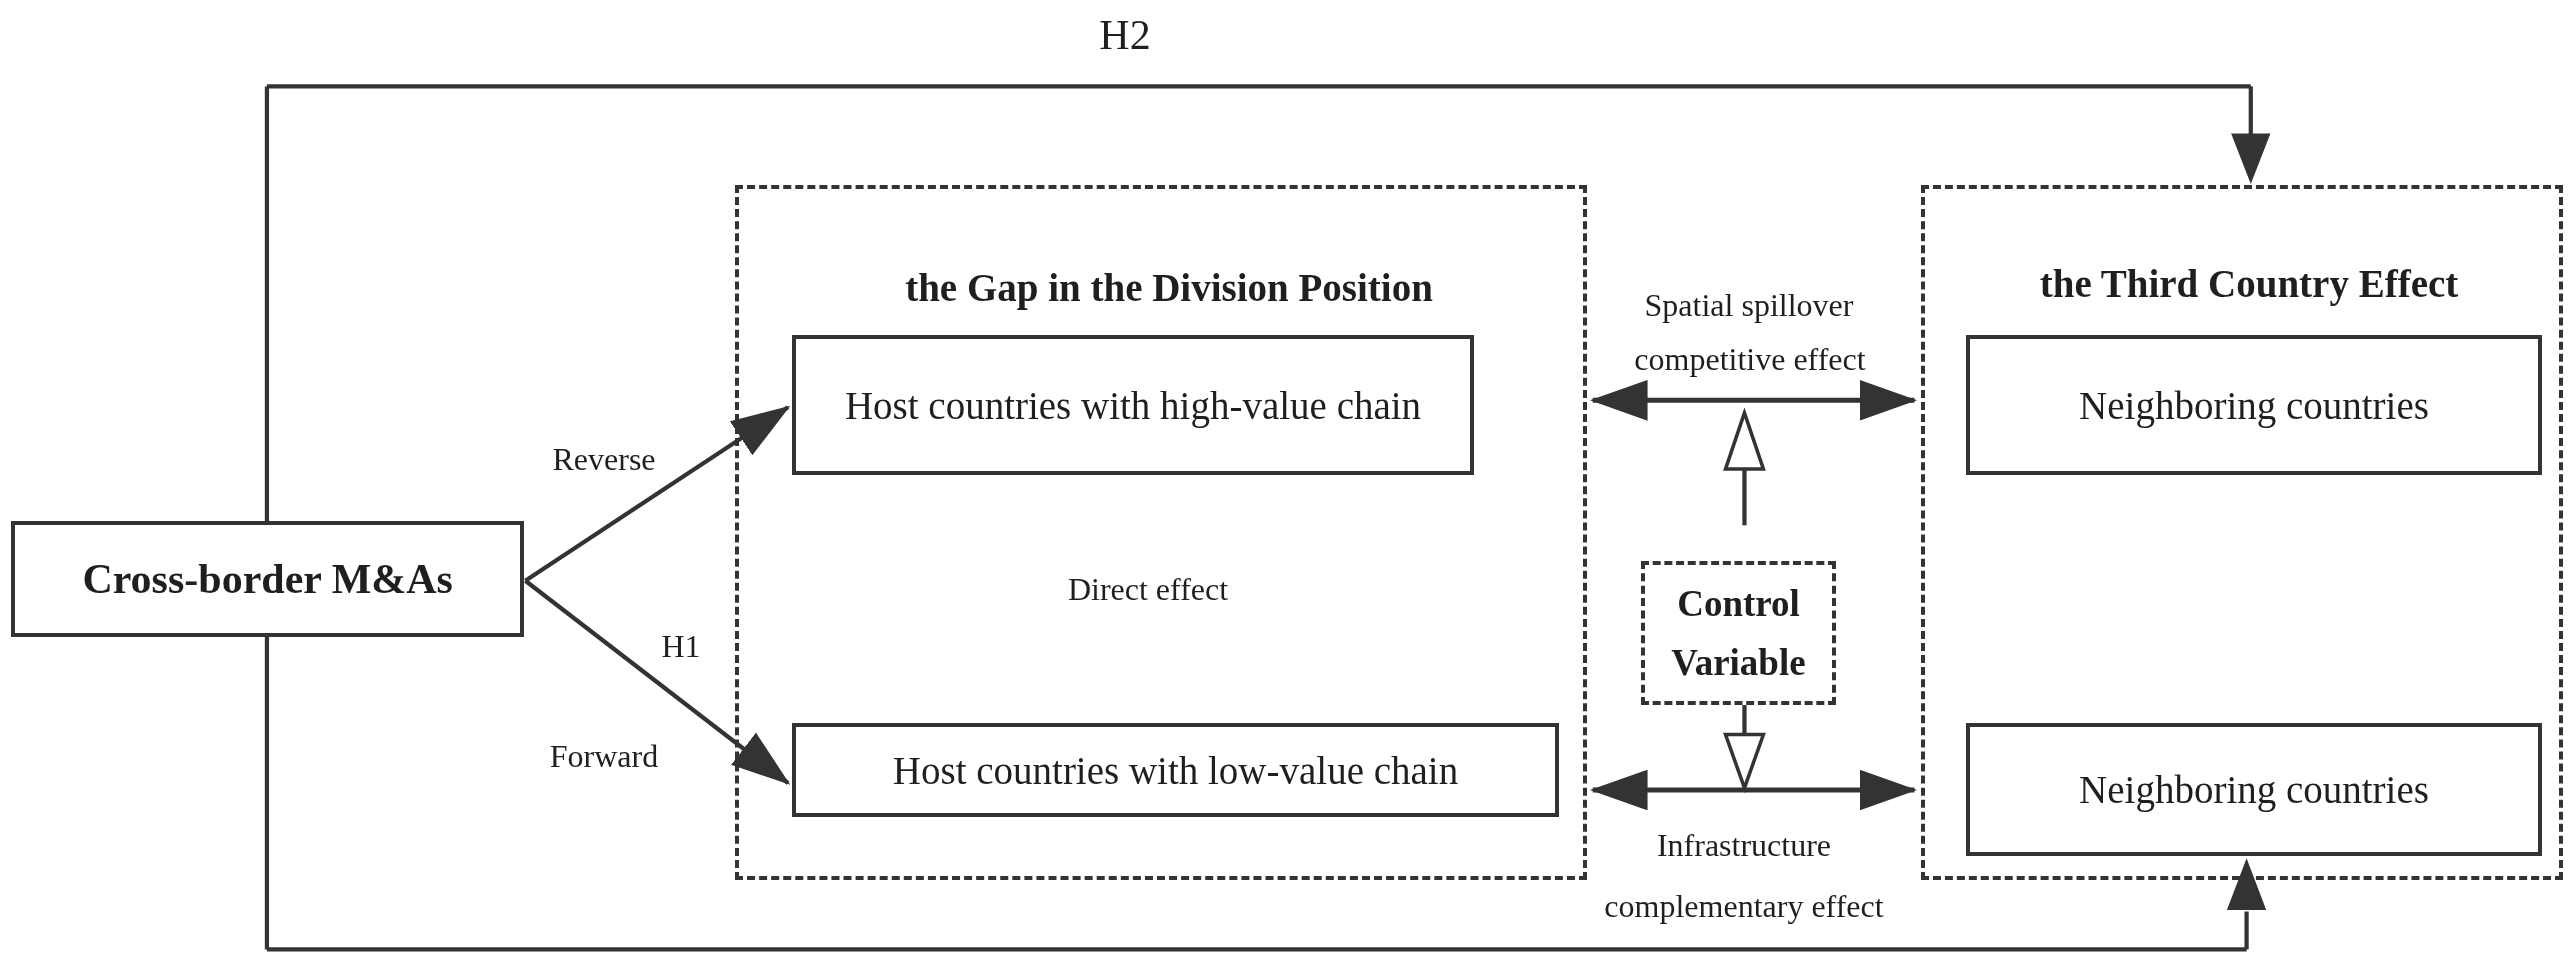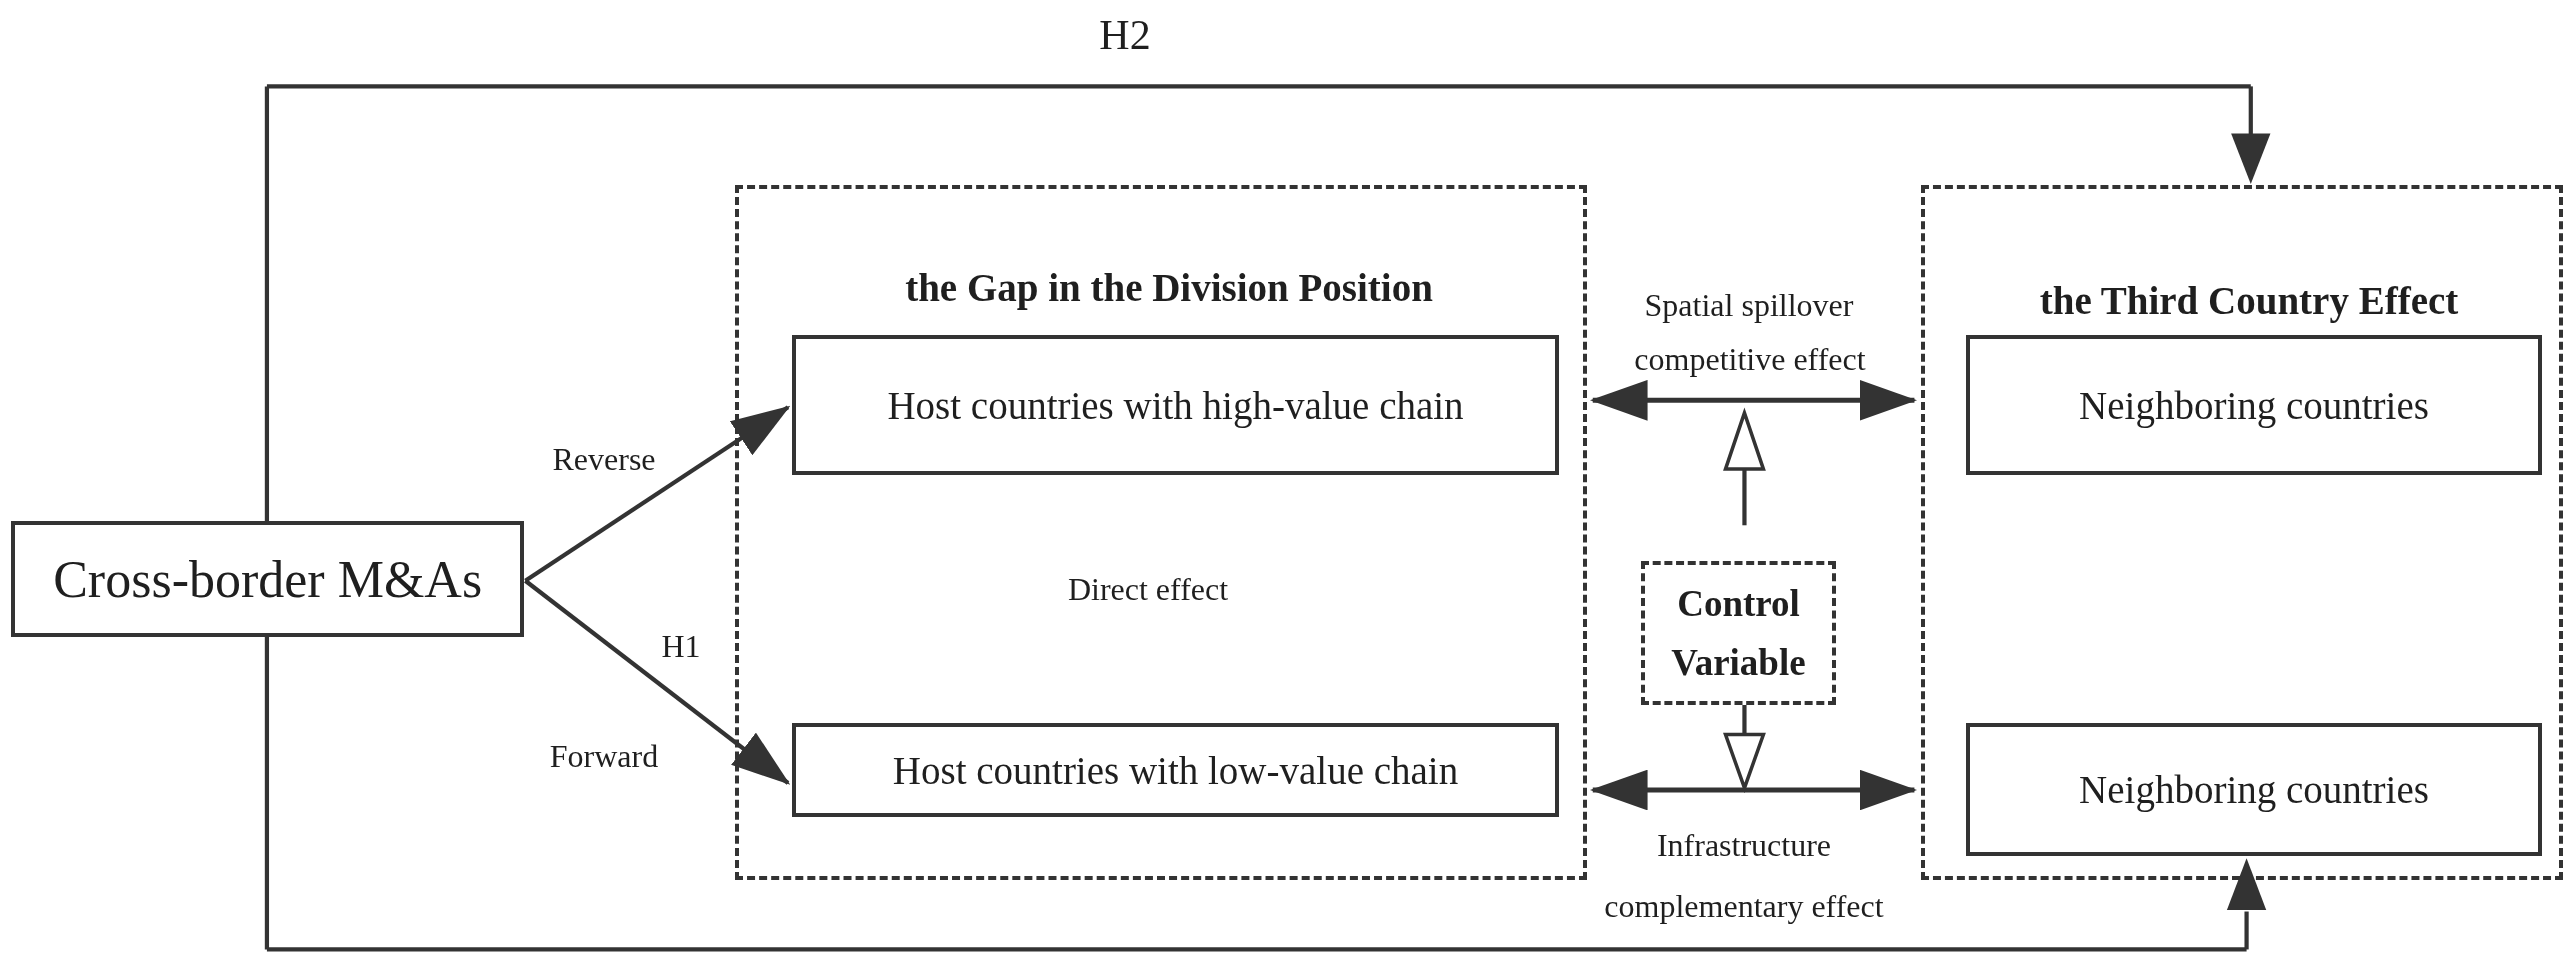--- a/index.html
+++ b/index.html
@@ -35,21 +35,21 @@
   .lbl{
     position:absolute;
     transform:translate(-50%,-50%);
     white-space:nowrap;
     font-size:32px;
     line-height:1.1;
     text-align:center;
   }
   .title-lg{font-size:42px;font-weight:bold;}
   .heading{font-size:39px;font-weight:bold;}
-  .src-box{font-size:52px;font-weight:normal;}
+  .src-box{font-size:42px;font-weight:bold;}
   .cv-box{
     position:absolute;
     border:4.2px dashed var(--line);
     box-sizing:border-box;
     background:#fff;
     display:flex;flex-direction:column;align-items:center;justify-content:center;
     font-size:37px;font-weight:bold;line-height:1.6;
     text-align:center;
   }
 </style>
@@ -91,21 +91,21 @@
     <polygon points="2484,1122 2457,1046 2511,1046" fill="#ffffff" stroke="#333333" stroke-width="5"></polygon>
   </svg>
 
   <div class="dashpanel" style="left:735px;top:185px;width:852px;height:695px;"></div>
   <div class="dashpanel" style="left:1921px;top:185px;width:642px;height:695px;"></div>
 
   <div class="box src-box" style="left:11.2px;top:521px;width:513px;height:116px;">
     <span>Cross-border M&amp;As</span>
   </div>
 
-  <div class="box" style="left:792px;top:335px;width:767px;height:140px;">
+  <div class="box" style="left:792px;top:335px;width:682px;height:140px;">
     <span>Host countries with high-value chain</span>
   </div>
 
   <div class="box" style="left:792px;top:723px;width:767px;height:94px;">
     <span>Host countries with low-value chain</span>
   </div>
 
   <div class="box" style="left:1966px;top:335px;width:576px;height:140px;">
     <span>Neighboring countries</span>
   </div>
@@ -117,21 +117,21 @@
   <div class="cv-box" style="left:1641px;top:525px;width:195px;height:144px;margin-top:36px;">
     <span>Control</span>
     <span>Variable</span>
   </div>
 
   <div class="lbl" style="left:1125px;top:35px;font-size:42px;">H2</div>
 
 
   <div class="lbl heading" style="left:1169px;top:288px;">the Gap in the Division Position</div>
 
-  <div class="lbl heading" style="left:2249px;top:284px;margin-top:17px;">the Third Country Effect</div>
+  <div class="lbl heading" style="left:2249px;top:284px;">the Third Country Effect</div>
 
   <div class="lbl" style="left:1749px;top:306px;">Spatial spillover</div>
   <div class="lbl" style="left:1750px;top:360px;">competitive effect</div>
 
   <div class="lbl" style="left:1744px;top:846px;">Infrastructure</div>
   <div class="lbl" style="left:1744px;top:907px;">complementary effect</div>
 
   <div class="lbl" style="left:604px;top:460px;">Reverse</div>
   <div class="lbl" style="left:681px;top:647px;">H1</div>
   <div class="lbl" style="left:604px;top:757px;">Forward</div>

